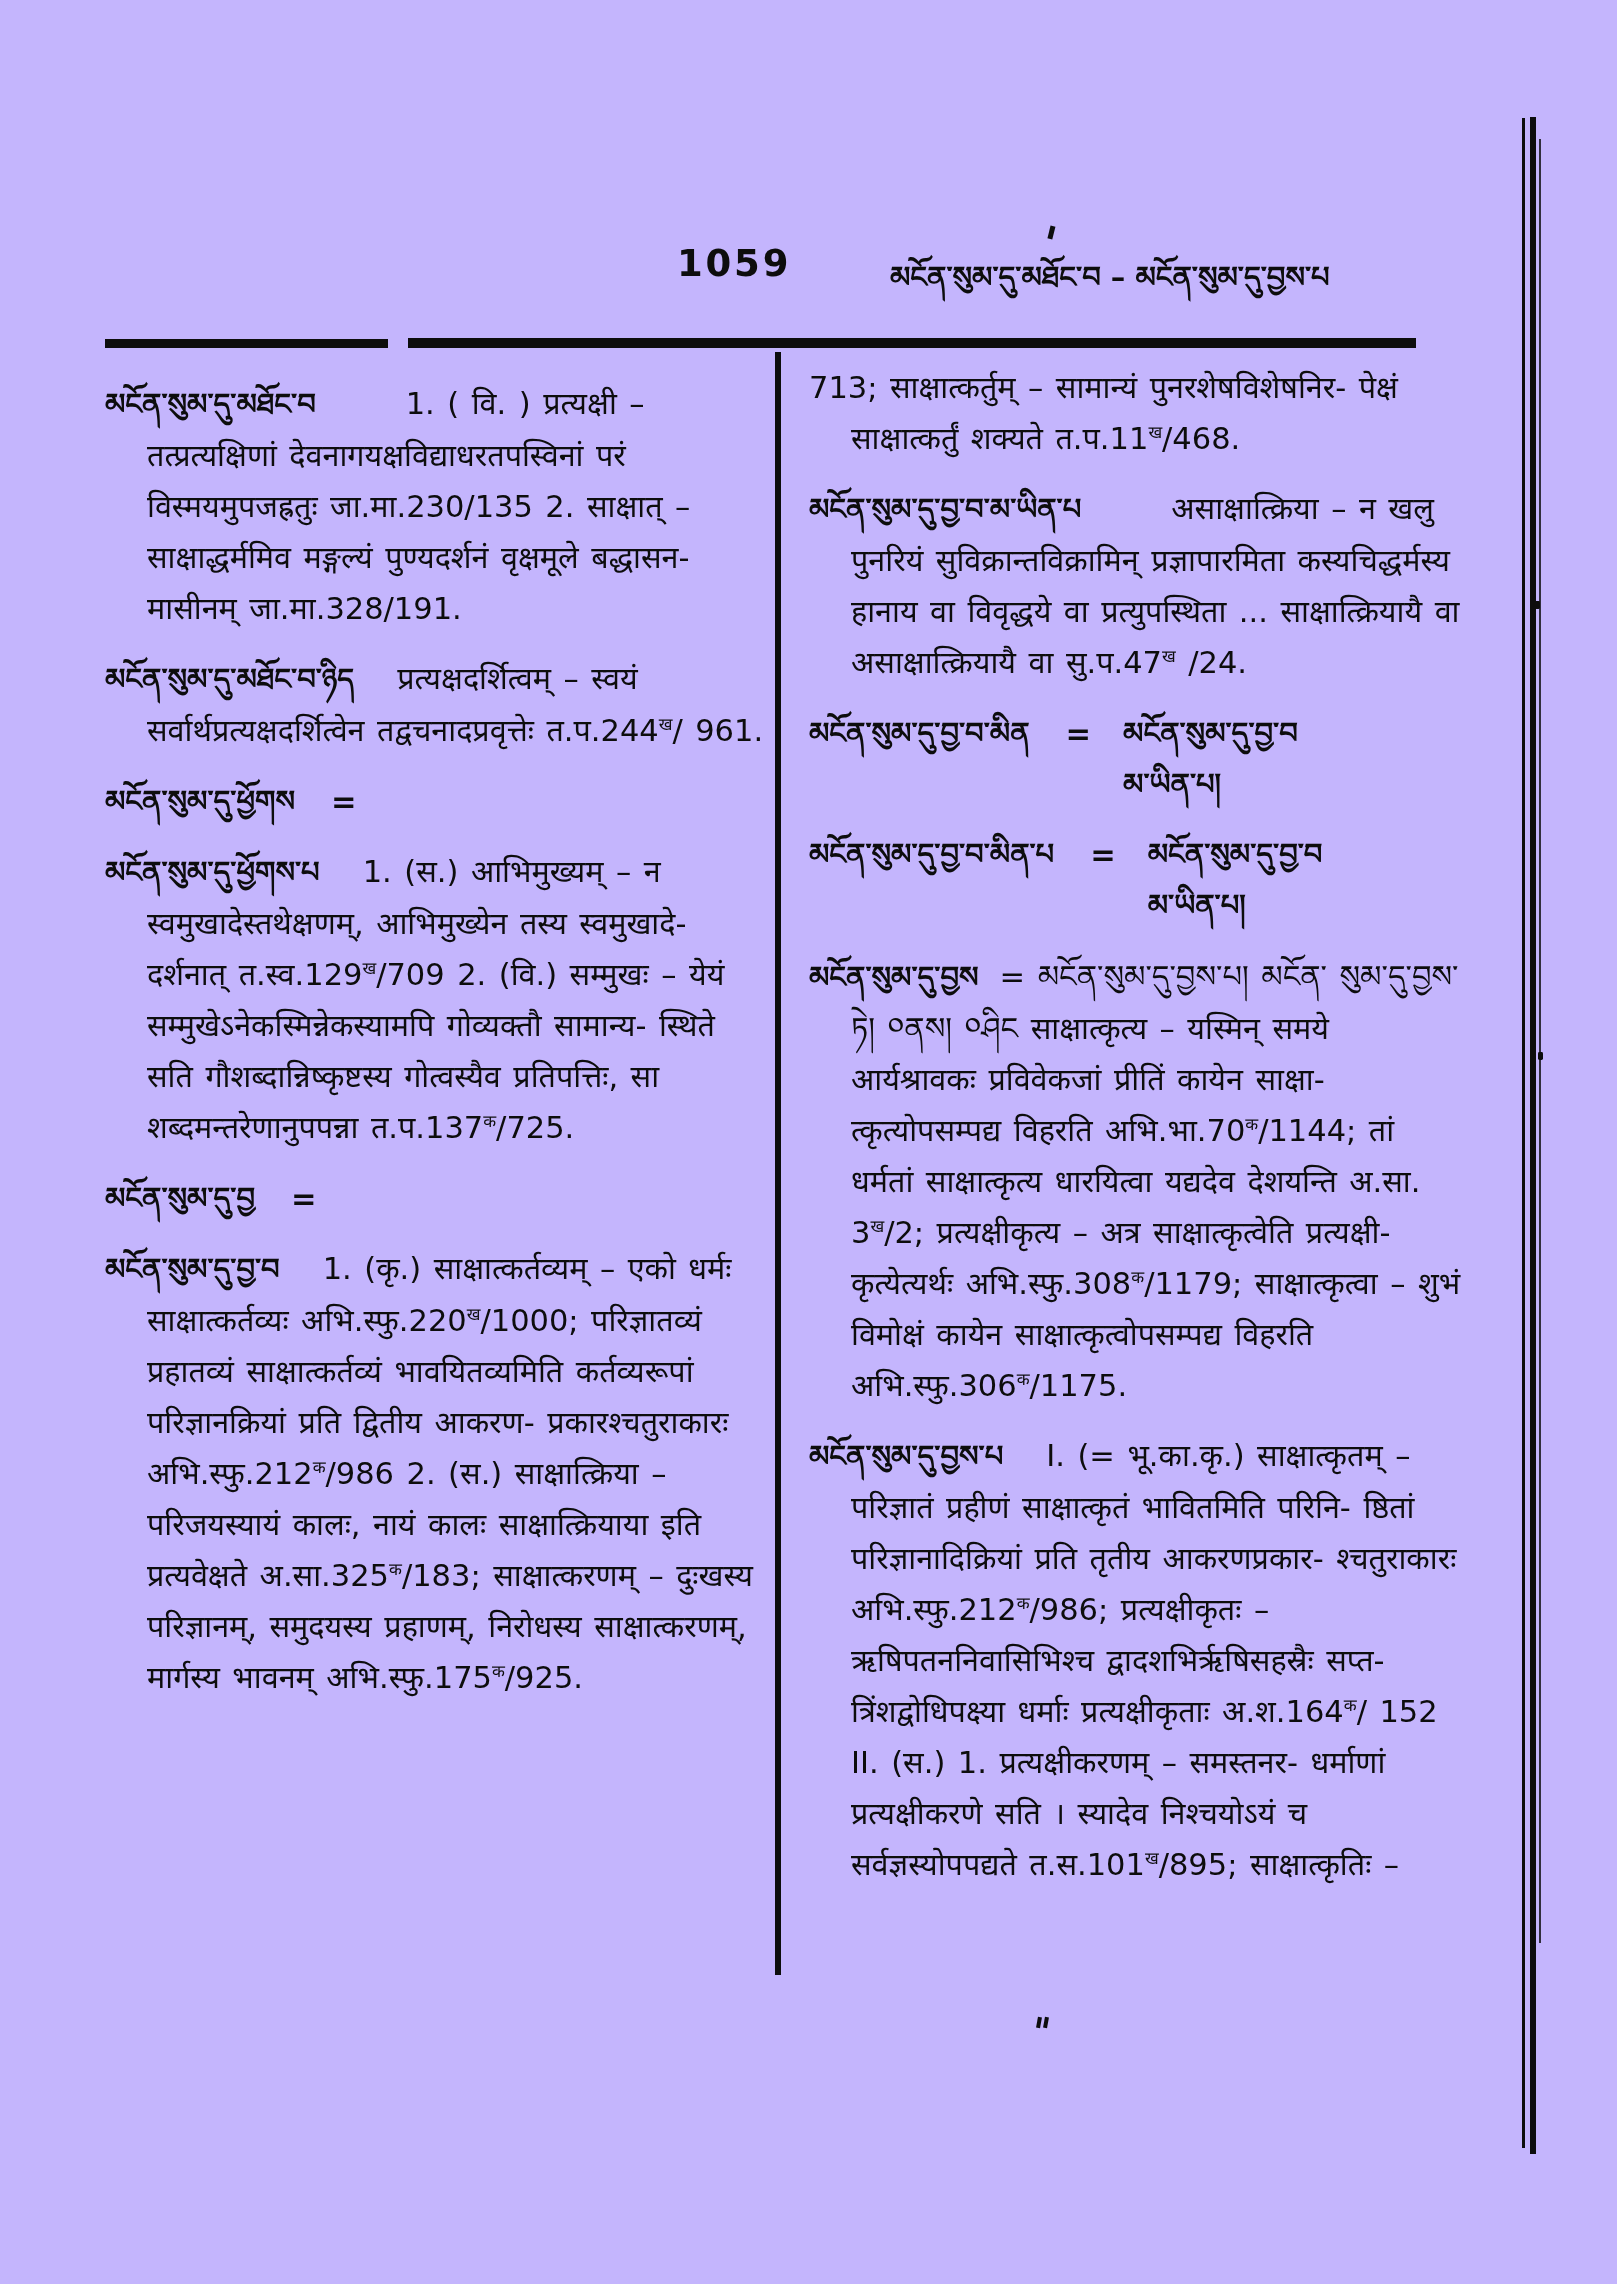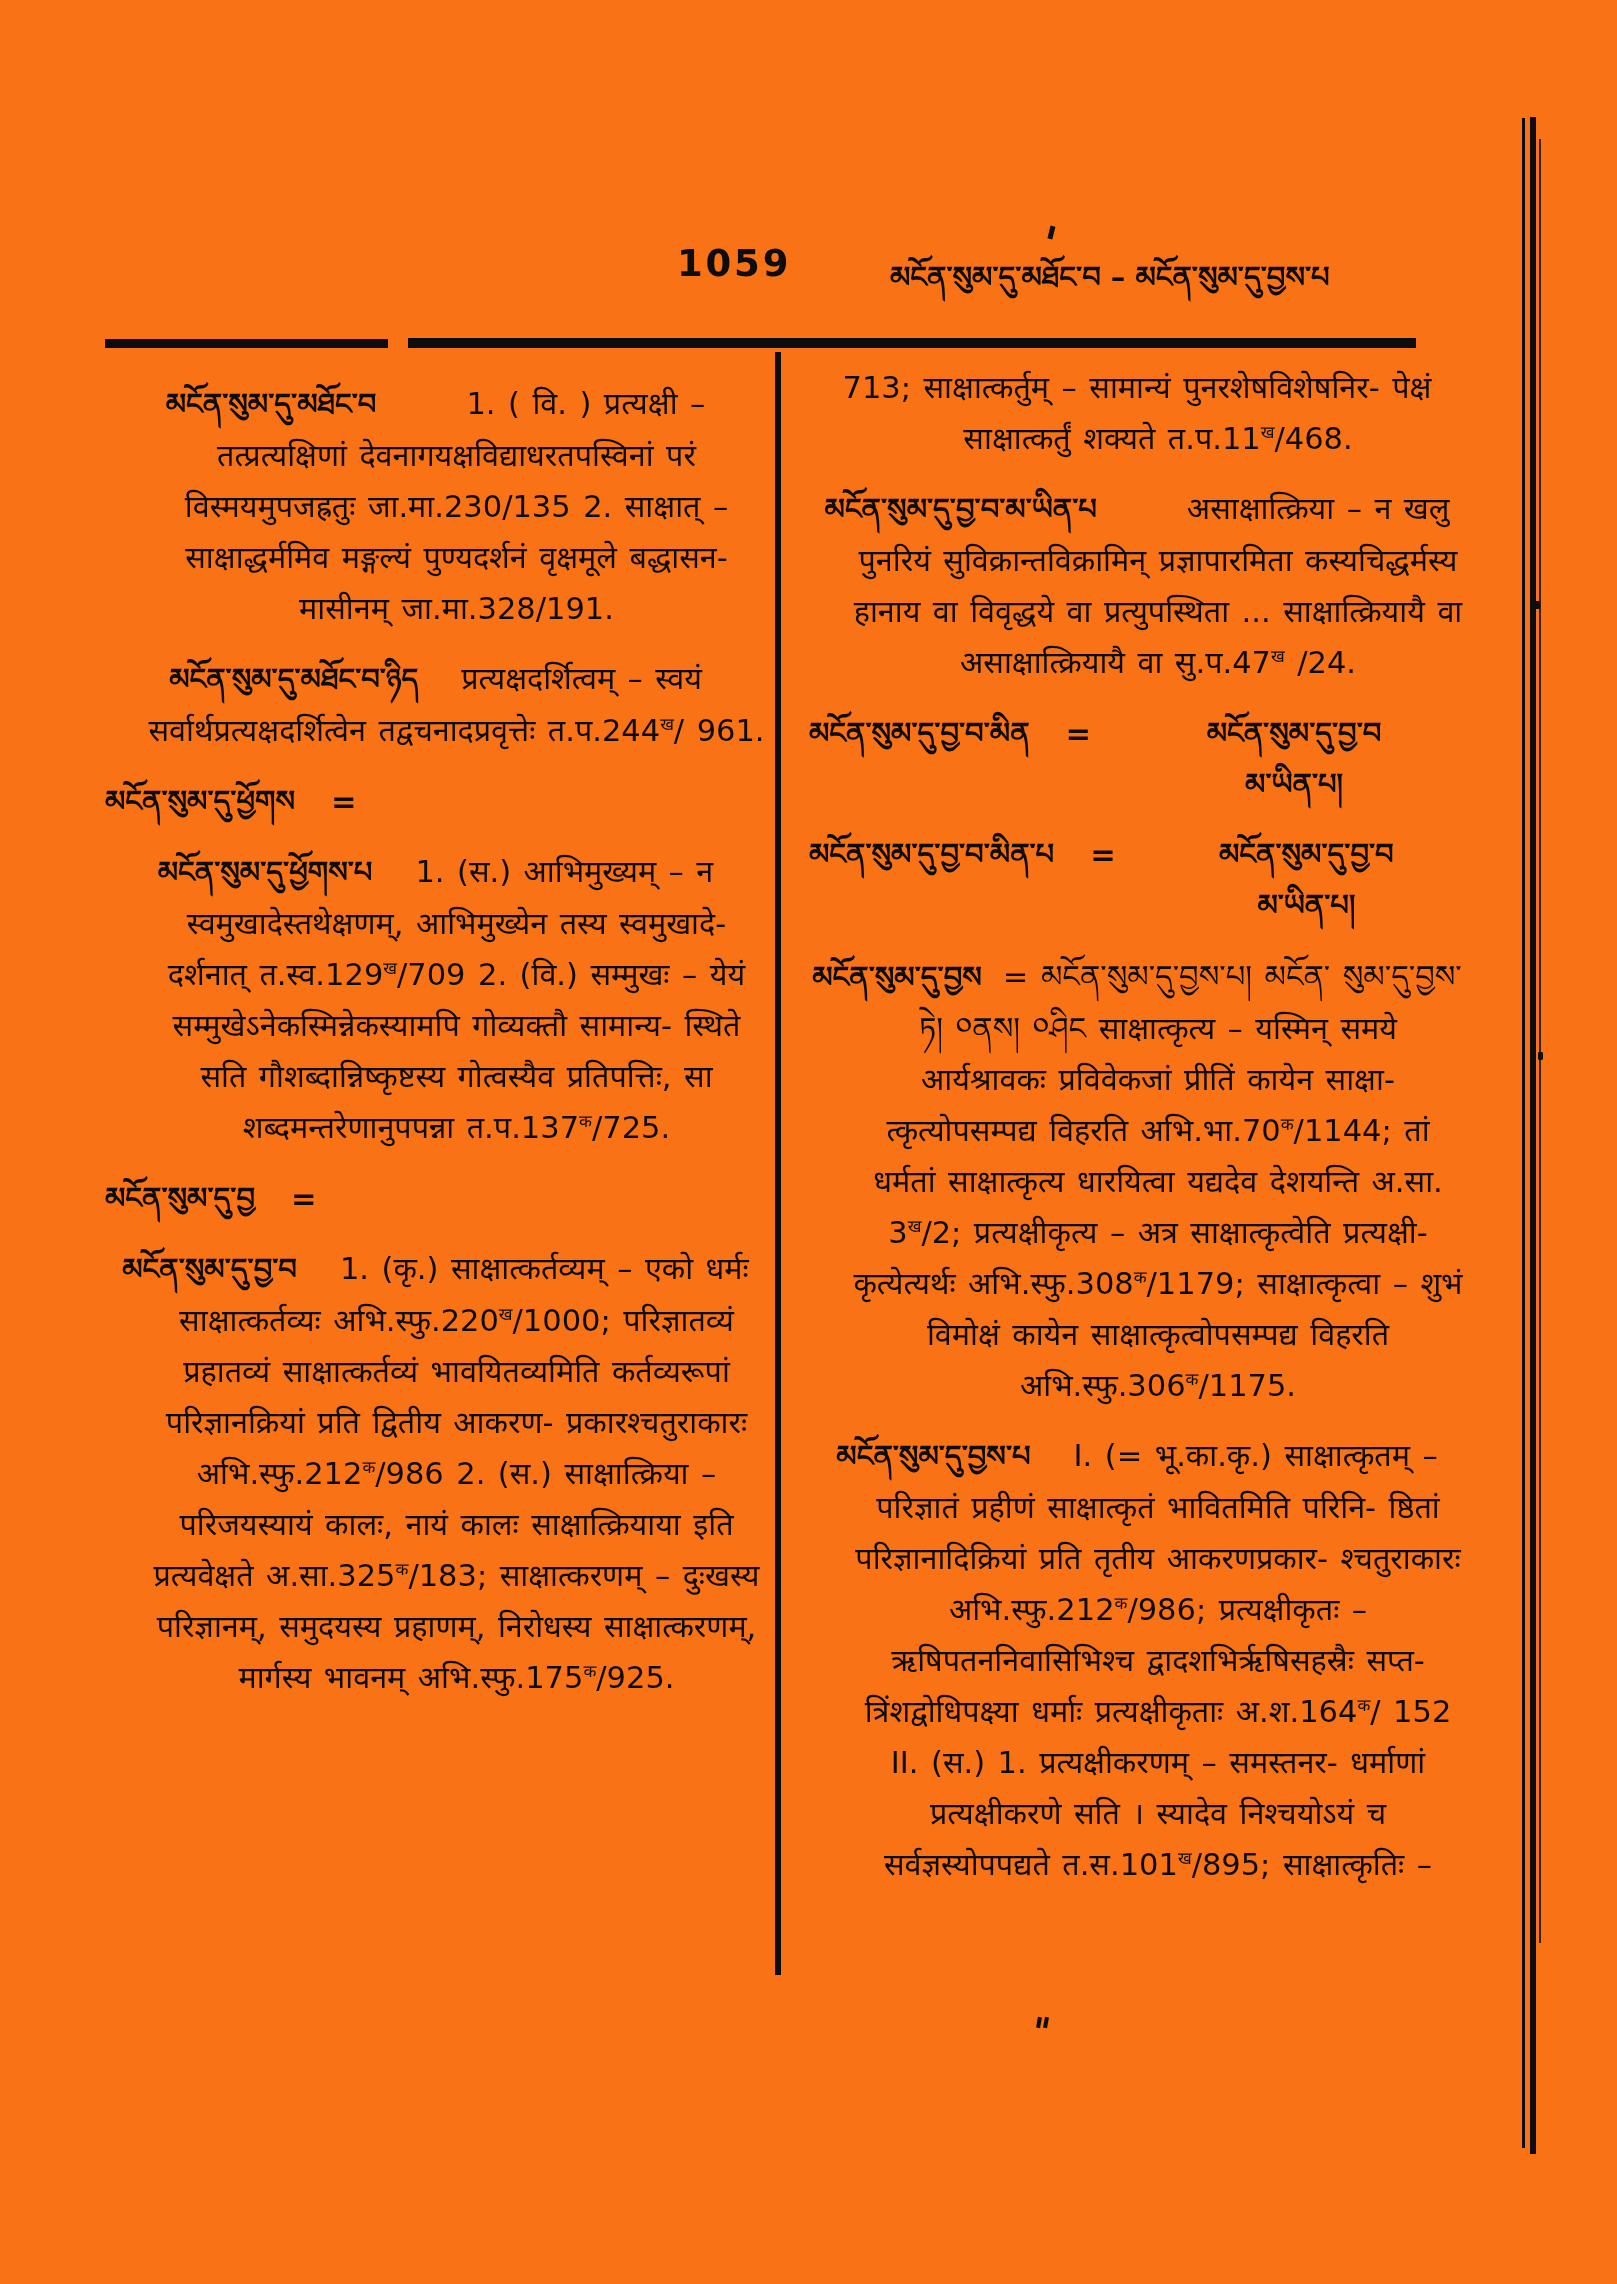--- a/index.html
+++ b/index.html
@@ -1,19 +1,19 @@
 <!DOCTYPE html>
 <html style="font-size:11px"><head>
 <meta charset="utf-8">
 <style>
   html,body{margin:0;padding:0;background:#e8e8e8;}
   .page{
     position:relative;
     width:1617px;height:2284px;
-    background:#f97316;
+    background:#c4b5fd;
     font-family:"DejaVu Sans",sans-serif;
     color:#0d0d0d;
     overflow:hidden;
   }
   
   .page-number{
     position:absolute;left:677px;top:242px;
     font-size:37px;font-weight:600;letter-spacing:2.8px;
   }
   .running-head{
@@ -24,21 +24,21 @@
   }
   
   .rule{position:absolute;background:#0d0d0d;}
   .rule-left{left:105px;top:339px;width:283px;height:9px;}
   .rule-right{left:408px;top:338px;width:1008px;height:9.7px;}
   .col-divider{left:775px;top:352px;width:5.6px;height:1623px;}
   .edge-a{left:1522px;top:118px;width:2.8px;height:2030px;}
   .edge-b{left:1530px;top:117px;width:6.2px;height:2037px;}
   .edge-c{left:1539px;top:139px;width:2.1px;height:1804px;opacity:.8;}
   
-  .col{position:absolute;text-align:center;}
+  .col{position:absolute;}
   .col-left{left:105px;top:378px;width:661px;}
   .col-right{left:809px;top:362px;width:656px;}
   .entry{
     font-size:30.5px;line-height:51px;
     padding-left:42px;text-indent:-42px;
     margin-bottom:19.4px;
     word-spacing:2.8px;
   }
   .tib{font-weight:700;font-size:29px;}
   .gap-lg{display:inline-block;width:90px;}

